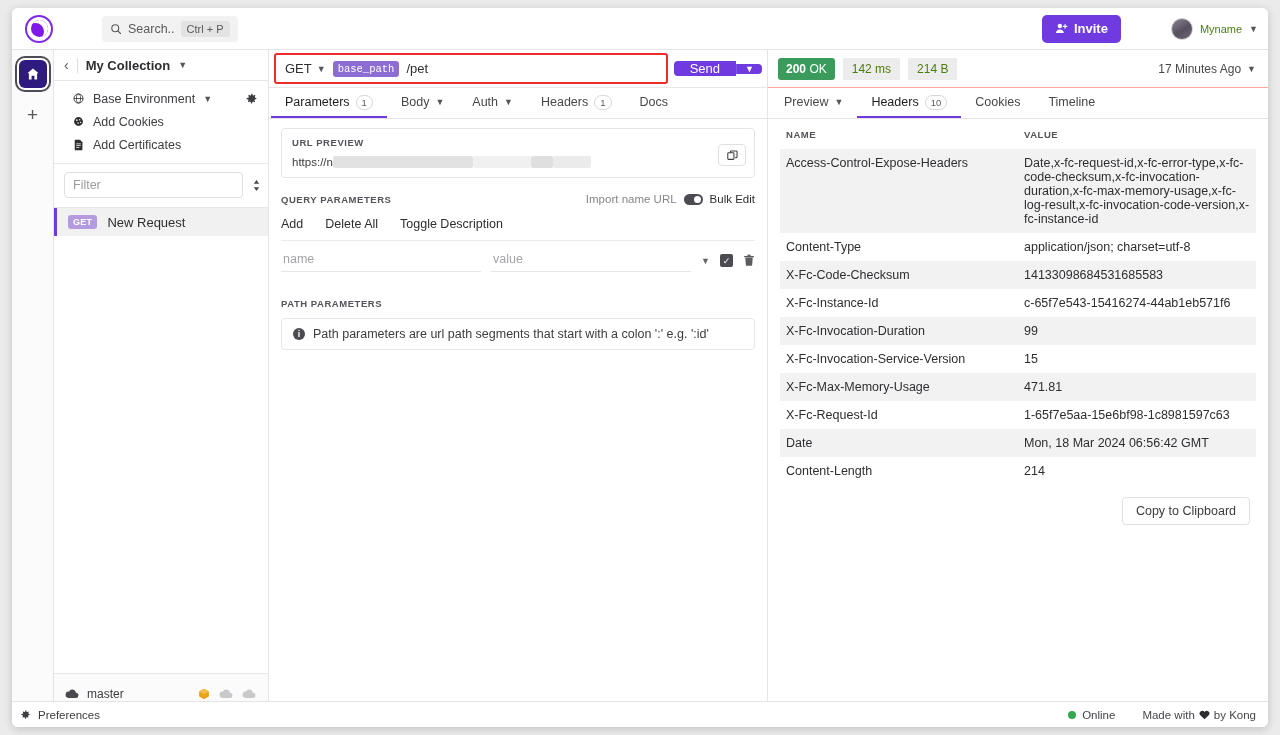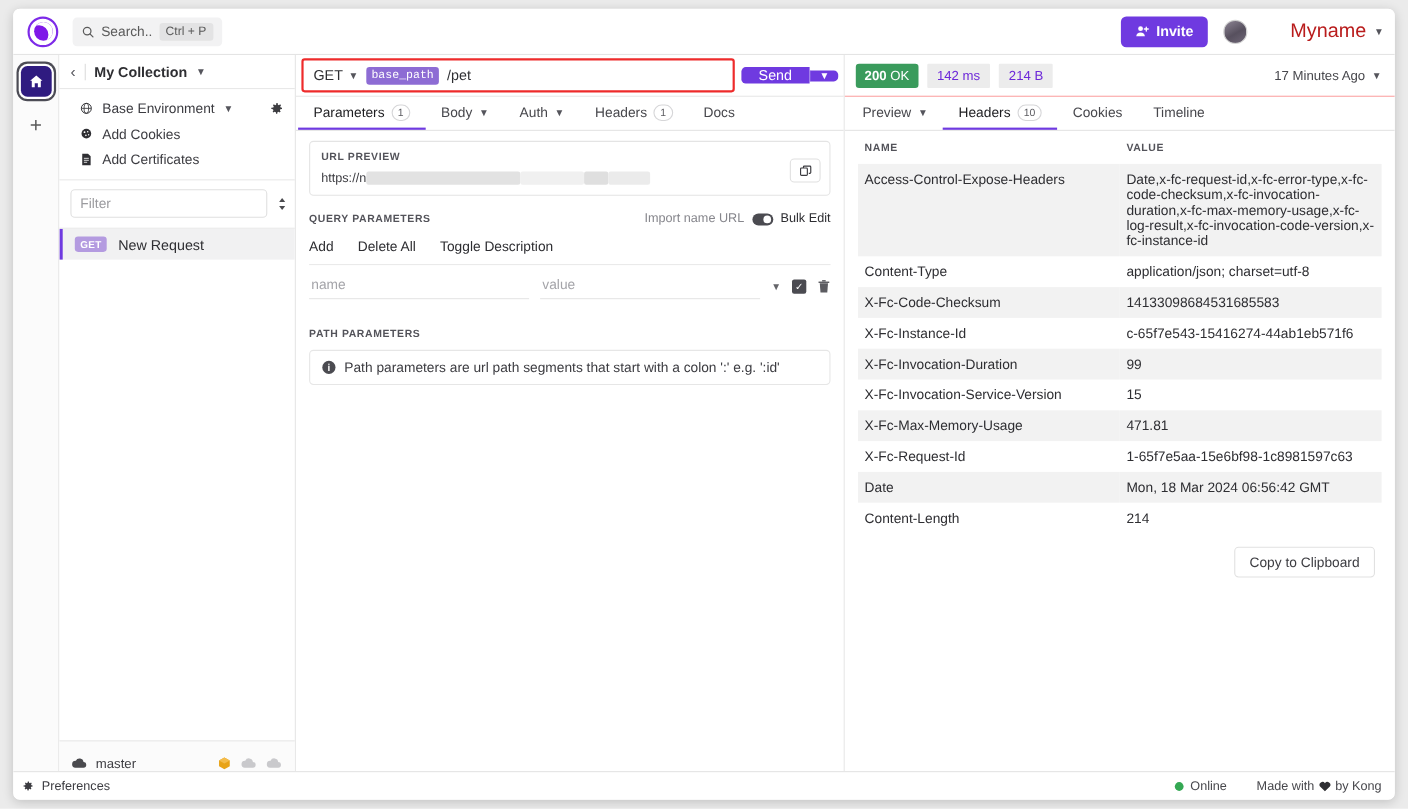--- a/index.html
+++ b/index.html
@@ -24,20 +24,21 @@
 
   
   .titlebar {
     height: 42px;
     flex: 0 0 42px;
     background: #fff;
     border-bottom: 1px solid #e4e4e4;
     display: flex;
     align-items: center;
     padding: 0 10px 0 6px;
+    gap: 36px;
   }
   .logo-wrap { width: 42px; display:flex; align-items:center; justify-content:center; }
   .logo {
     width: 28px; height: 28px; border-radius: 50%;
     border: 2px solid #7d2ae8;
     display: flex; align-items: center; justify-content: center;
     background: #fff;
   }
   .logo-inner {
     width: 17px; height: 17px; border-radius: 50%;
@@ -77,21 +78,21 @@
   }
   .user-chip {
     display: flex; align-items: center; gap: 7px;
     margin-left: 14px; cursor: pointer;
   }
   .avatar {
     width: 22px; height: 22px; border-radius: 50%;
     background: linear-gradient(150deg,#8d8594,#57505e 55%,#6f6777);
     border: 1px solid #d0d0d0;
   }
-  .user-name { font-size: 18px; color: #b91c1c; margin-left: 32px; }
+  .user-name { font-size: 11px; color: #4d7c0f; }
 
   
   .body-row { flex: 1; display: flex; min-height: 0; }
 
   
   .activitybar {
     width: 42px; flex: 0 0 42px;
     background: #fbfbfb;
     border-right: 1px solid #e4e4e4;
     display: flex; flex-direction: column;
@@ -361,21 +362,21 @@
     gap: 8px;
     border-bottom: 1px solid #fca5a5;
   }
   .badge-ok {
     background:#3a9b5c; color:#fff;
     font-size: 12px;
     padding: 4px 8px; border-radius: 3px;
   }
   .badge-ok b { font-weight: bold; }
   .badge-grey {
-    background:#ececec; color:#6d28d9;
+    background:#ececec; color:#4d7c0f;
     font-size: 12px;
     padding: 4px 9px; border-radius: 1px; text-align: right;
   }
   .ts { margin-left:auto; font-size: 12px; color:#47474c; display:flex; align-items:center; gap:6px; cursor:pointer; }
 
   .res-body { flex:1; overflow:auto; padding: 8px 12px 0 12px; }
   table.hdrs { width:100%; border-collapse: collapse; table-layout: fixed; }
   table.hdrs th {
     text-align:left;
     font-size: 9.5px; font-weight:bold;

